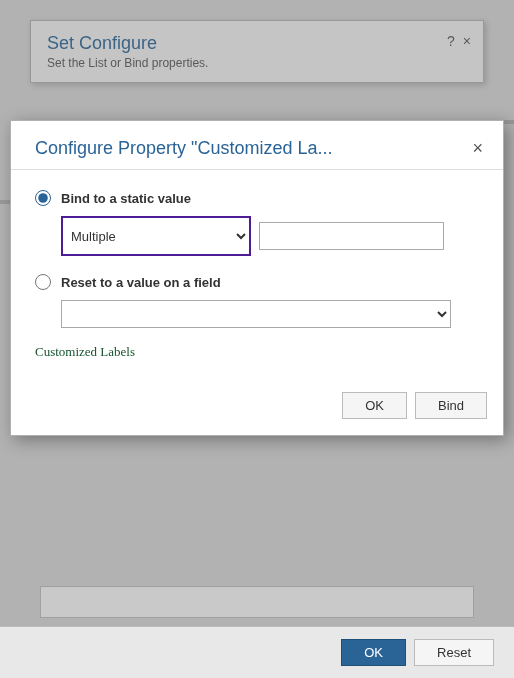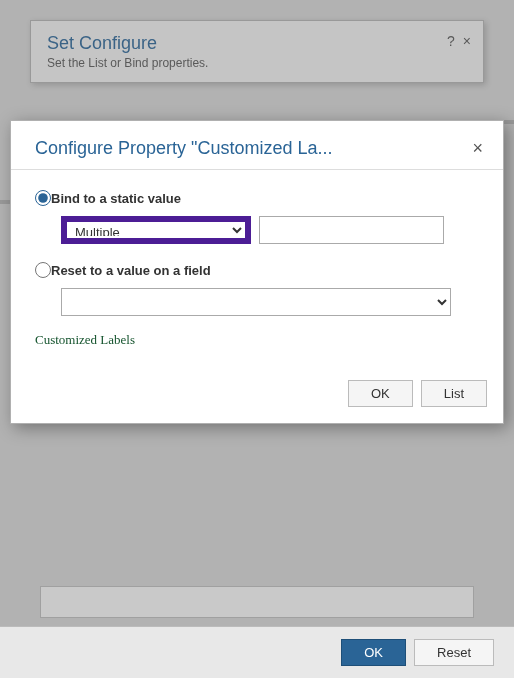--- a/index.html
+++ b/index.html
@@ -112,21 +112,21 @@
     }
 
     .modal-body {
       padding: 10px 24px 20px 24px;
     }
 
     .option-row {
       display: flex;
       align-items: center;
       margin-bottom: 10px;
-      gap: 0;
+      gap: 10px;
     }
 
     .option-row input[type="radio"] {
       width: 16px;
       height: 16px;
       accent-color: #2a6496;
       cursor: pointer;
       flex-shrink: 0;
     }
 
@@ -139,22 +139,22 @@
     .controls-row {
       display: flex;
       align-items: center;
       gap: 8px;
       margin-left: 26px;
       margin-bottom: 18px;
     }
 
     .select-field {
       width: 190px;
-      height: 28px;
-      border: 6px solid #4c1d95;
+      height: 40px;
+      border: 2px solid #4c1d95;
       background: #fff;
       font-size: 13px;
       padding: 2px 4px;
       color: #333;
       cursor: pointer;
     }
 
     .text-input {
       width: 185px;
       height: 28px;
@@ -319,20 +319,20 @@
       </select>
     </div>
 
     
     <a class="customized-labels-link">Customized Labels</a>
 
   </div>
 
   <div class="modal-footer">
     <button class="btn">OK</button>
-    <button class="btn">List</button>
+    <button class="btn">Bind</button>
   </div>
 </div>
 
 <div class="bottom-bar">
   <button class="btn-primary">OK</button>
   <button class="btn">Reset</button>
 </div>
 
 </body></html>

